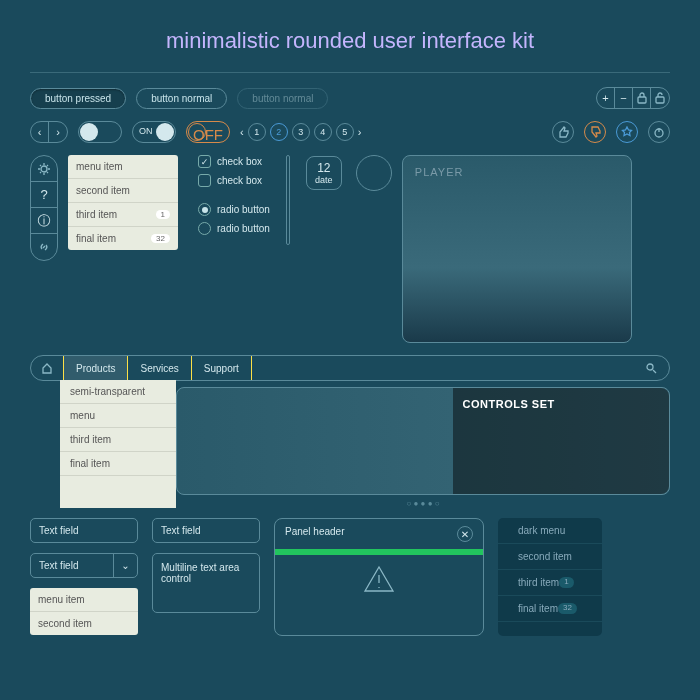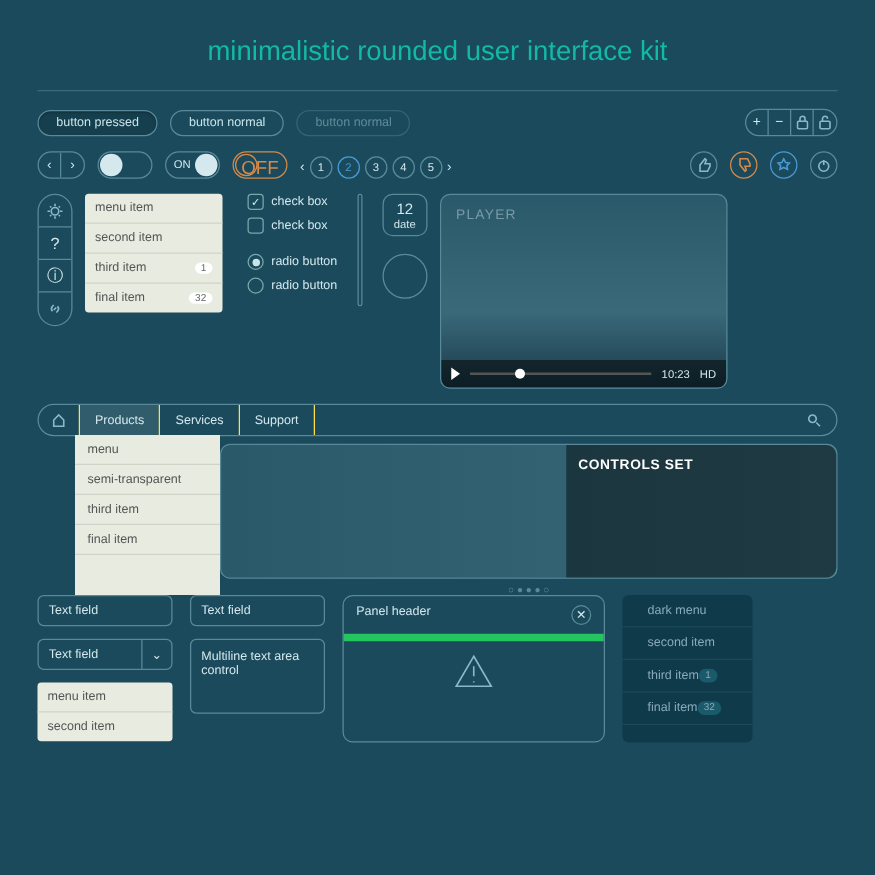--- a/index.html
+++ b/index.html
@@ -1,19 +1,19 @@
 <!DOCTYPE html>
 <html><head>
 <meta charset="utf-8">
 <style>
 *{box-sizing:border-box;margin:0;padding:0;font-family:-apple-system,Helvetica,Arial,sans-serif;font-weight:300}
 body{background:#1a4a5c;width:700px;height:700px;padding:20px 30px;color:#d4e8ed;font-size:11px}
-.title{text-align:center;font-size:22px;font-weight:200;color:#14b8a6;margin:8px 0 18px}
+.title{text-align:center;font-size:22px;font-weight:200;color:#c4b5fd;margin:8px 0 18px}
 hr{border:none;border-top:1px solid #3a6a7a;margin:8px 0 14px}
-.row{display:flex;align-items:flex-end;gap:10px;margin-bottom:12px}
+.row{display:flex;align-items:center;gap:10px;margin-bottom:12px}
 .btn{border:1px solid #5a8a9a;border-radius:14px;padding:4px 14px;font-size:10px;background:transparent;color:#c8e4ea;cursor:pointer}
 .btn-pressed{background:rgba(0,0,0,.15);box-shadow:inset 0 1px 2px rgba(0,0,0,.3)}
 .btn-hl{background:rgba(255,255,255,.08)}
 .btn-dis{opacity:.4}
 .circ{width:22px;height:22px;border:1px solid #5a8a9a;border-radius:50%;display:flex;align-items:center;justify-content:center;font-size:12px;cursor:pointer}
 .pill{display:flex;border:1px solid #5a8a9a;border-radius:12px;overflow:hidden}
 .pill>div{width:18px;height:20px;display:flex;align-items:center;justify-content:center;font-size:11px}
 .pill>div:not(:last-child){border-right:1px solid #5a8a9a}
 .toggle{width:44px;height:22px;border:1px solid #5a8a9a;border-radius:12px;position:relative}
 .knob{width:18px;height:18px;border-radius:50%;background:#d4e8ed;position:absolute;top:1px}
@@ -28,37 +28,37 @@
 .menu>div{padding:6px 8px;border-bottom:1px solid #d0d4c8;display:flex;justify-content:space-between;align-items:center}
 .menu>div:last-child{border:none}
 .badge{background:#fff;border-radius:8px;padding:0 5px;font-size:8px;color:#666}
 .chk,.rdo{display:flex;align-items:center;gap:6px;font-size:10px;margin-bottom:6px}
 .box{width:13px;height:13px;border:1px solid #7aa;border-radius:3px;display:flex;align-items:center;justify-content:center;font-size:9px}
 .rbox{width:13px;height:13px;border:1px solid #7aa;border-radius:50%;display:flex;align-items:center;justify-content:center}
 .rbox.on::after{content:"";width:6px;height:6px;background:#c8e4ea;border-radius:50%}
 .date{border:1px solid #5a8a9a;border-radius:8px;width:36px;text-align:center;padding:4px;font-size:9px}
 .date .d{font-size:12px}
 .knob2{width:36px;height:36px;border:1px solid #5a8a9a;border-radius:50%}
-.player{border:1px solid #5a8a9a;border-radius:8px;width:230px;height:156px;background:linear-gradient(#2a5a6a,#3a6a7a 60%,#1a3a4a);position:relative;overflow:hidden}
+.player{border:1px solid #5a8a9a;border-radius:8px;width:230px;height:188px;background:linear-gradient(#2a5a6a,#3a6a7a 60%,#1a3a4a);position:relative;overflow:hidden}
 .player .lbl{position:absolute;top:10px;left:12px;font-size:11px;letter-spacing:1px;color:#7a9aa8}
 .player .bar{position:absolute;bottom:0;left:0;right:0;background:rgba(0,0,0,.5);padding:6px 8px;display:flex;align-items:center;gap:8px;font-size:9px}
 .play{border-left:7px solid #fff;border-top:5px solid transparent;border-bottom:5px solid transparent}
 .track{flex:1;height:2px;background:#555;position:relative}
 .track::after{content:"";position:absolute;left:25%;top:-3px;width:8px;height:8px;background:#fff;border-radius:50%}
 .nav{display:flex;align-items:center;border:1px solid #5a8a9a;border-radius:14px;height:26px;font-size:10px;overflow:hidden}
 .nav>div{padding:0 12px;height:100%;display:flex;align-items:center;border-right:1px solid #fde047}
 .nav .active{background:rgba(255,255,255,.1)}
 .nav .search{margin-left:auto;border:none;width:36px;justify-content:center}
 .dropdown{background:#e8ece0;width:116px;font-size:10px;color:#555;margin-top:-1px;margin-left:30px}
 .dropdown>div{padding:6px 10px;border-bottom:1px solid #d0d4c8}
 .hero{border:1px solid #5a8a9a;border-radius:8px;height:108px;background:linear-gradient(90deg,#2a5a6a,#3a6a7a);position:relative;margin-top:6px}
 .hero .dark{position:absolute;right:0;top:0;bottom:0;width:44%;background:rgba(0,0,0,.45);border-radius:0 8px 8px 0;display:flex;align-items:flex-start;padding:10px}
 .hero .ctrl{font-size:11px;font-weight:700;color:#fff;letter-spacing:.5px}
 .dots{text-align:center;font-size:8px;color:#5a8a9a;margin-top:4px}
-.grid{display:flex;gap:14px;}
+.grid{display:flex;gap:14px;margin-top:10px}
 .col{display:flex;flex-direction:column;gap:10px}
 .field{border:1px solid #5a8a9a;border-radius:5px;padding:6px 8px;font-size:10px;width:108px}
 .sel{display:flex;border:1px solid #5a8a9a;border-radius:5px;width:108px;font-size:10px}
 .sel>div:first-child{flex:1;padding:6px 8px}
 .sel>div:last-child{width:24px;border-left:1px solid #5a8a9a;display:flex;align-items:center;justify-content:center}
 .multi{border:1px solid #5a8a9a;border-radius:5px;padding:8px;font-size:10px;width:108px;height:60px}
 .panel{border:1px solid #5a8a9a;border-radius:8px;width:210px;height:118px;position:relative}
 .panel .hdr{border-bottom:6px solid #22c55e;padding:7px 10px;font-size:10px;display:flex;justify-content:space-between}
 .panel .warn{position:absolute;top:52%;left:50%;transform:translate(-50%,-50%);width:36px;height:32px}
 .darkmenu{background:#0f3a4a;border-radius:5px;width:104px;font-size:10px}
@@ -188,35 +188,29 @@
     <div class="rdo">
         <div class="rbox on"></div>
         <span>radio button</span>
       </div>
     <div class="rdo">
         <div class="rbox"></div>
         <span>radio button</span>
       </div>
   </div>
   <div style="width:4px;height:90px;border:1px solid #5a8a9a;border-radius:3px;margin:0 6px"></div>
-  <div style="display:flex;flex-direction:column;gap:14px;align-items:center">
+  <div style="display:flex;flex-direction:row;gap:14px;align-items:center">
     <div class="date">
         <div class="d">12</div>
         <div>date</div>
       </div>
     <div class="knob2"></div>
   </div>
   <div class="player">
     <div class="lbl">PLAYER</div>
-    <div class="bar">
-      <div class="play"></div>
-      <div class="track"></div>
-      <span>10:23</span>
-      <span>HD</span>
-    </div>
   </div>
 </div>
 
 <div style="display:flex;gap:12px;align-items:flex-start">
   <div style="flex:1">
     <div class="nav">
       <div style="padding:0 10px">
           <svg width="12" height="12">
             <path d="M2 6l4-4 4 4v5H2z"></path>
           </svg>
@@ -226,22 +220,22 @@
       <div>Support</div>
       <div class="search">
           <svg width="12" height="12">
             <circle cx="5" cy="5" r="3"></circle>
             <line x1="8" y1="8" x2="11" y2="11"></line>
           </svg>
         </div>
     </div>
     <div style="display:flex">
       <div class="dropdown">
+        <div>semi-transparent</div>
         <div>menu</div>
-        <div>semi-transparent</div>
         <div>third item</div>
         <div>final item</div>
       </div>
       <div style="flex:1">
         <div class="hero">
           <div class="dark">
               <div class="ctrl">CONTROLS SET</div>
             </div>
         </div>
         <div class="dots">○ ● ● ● ○</div>

